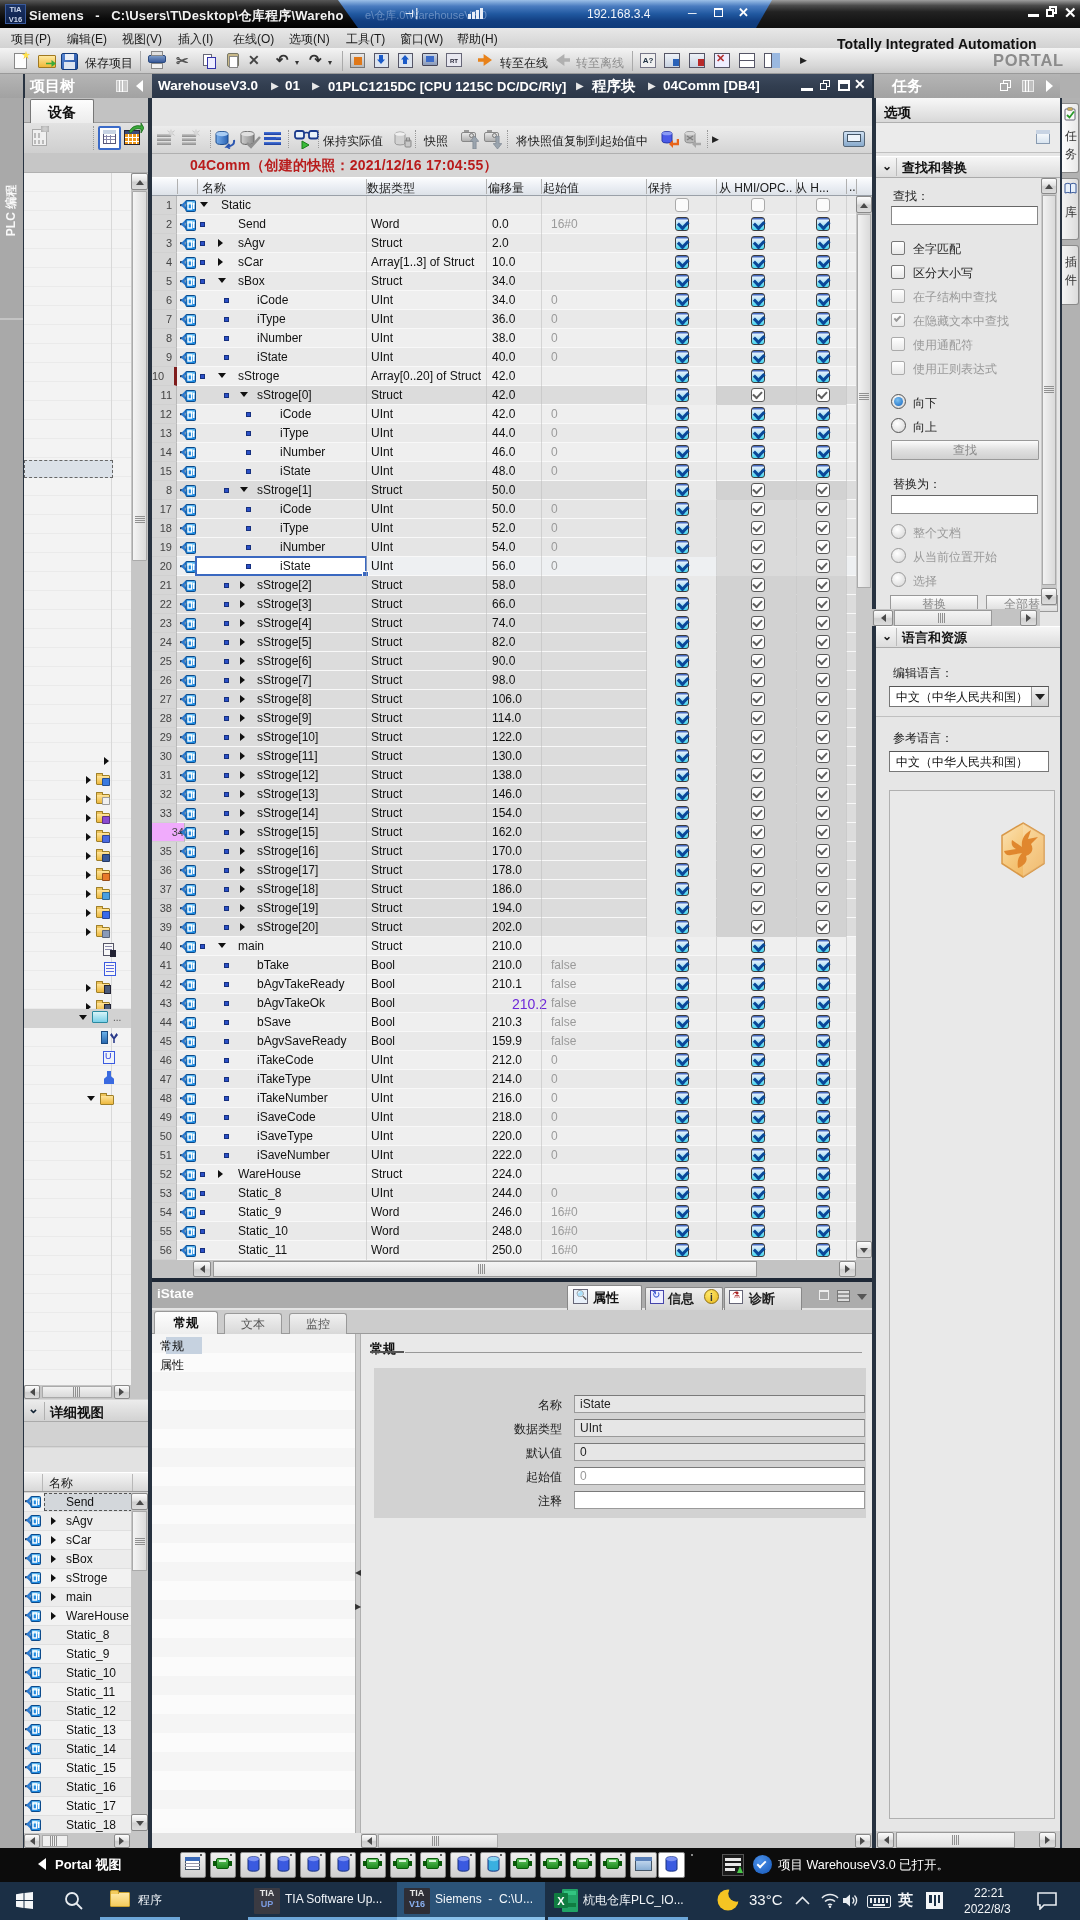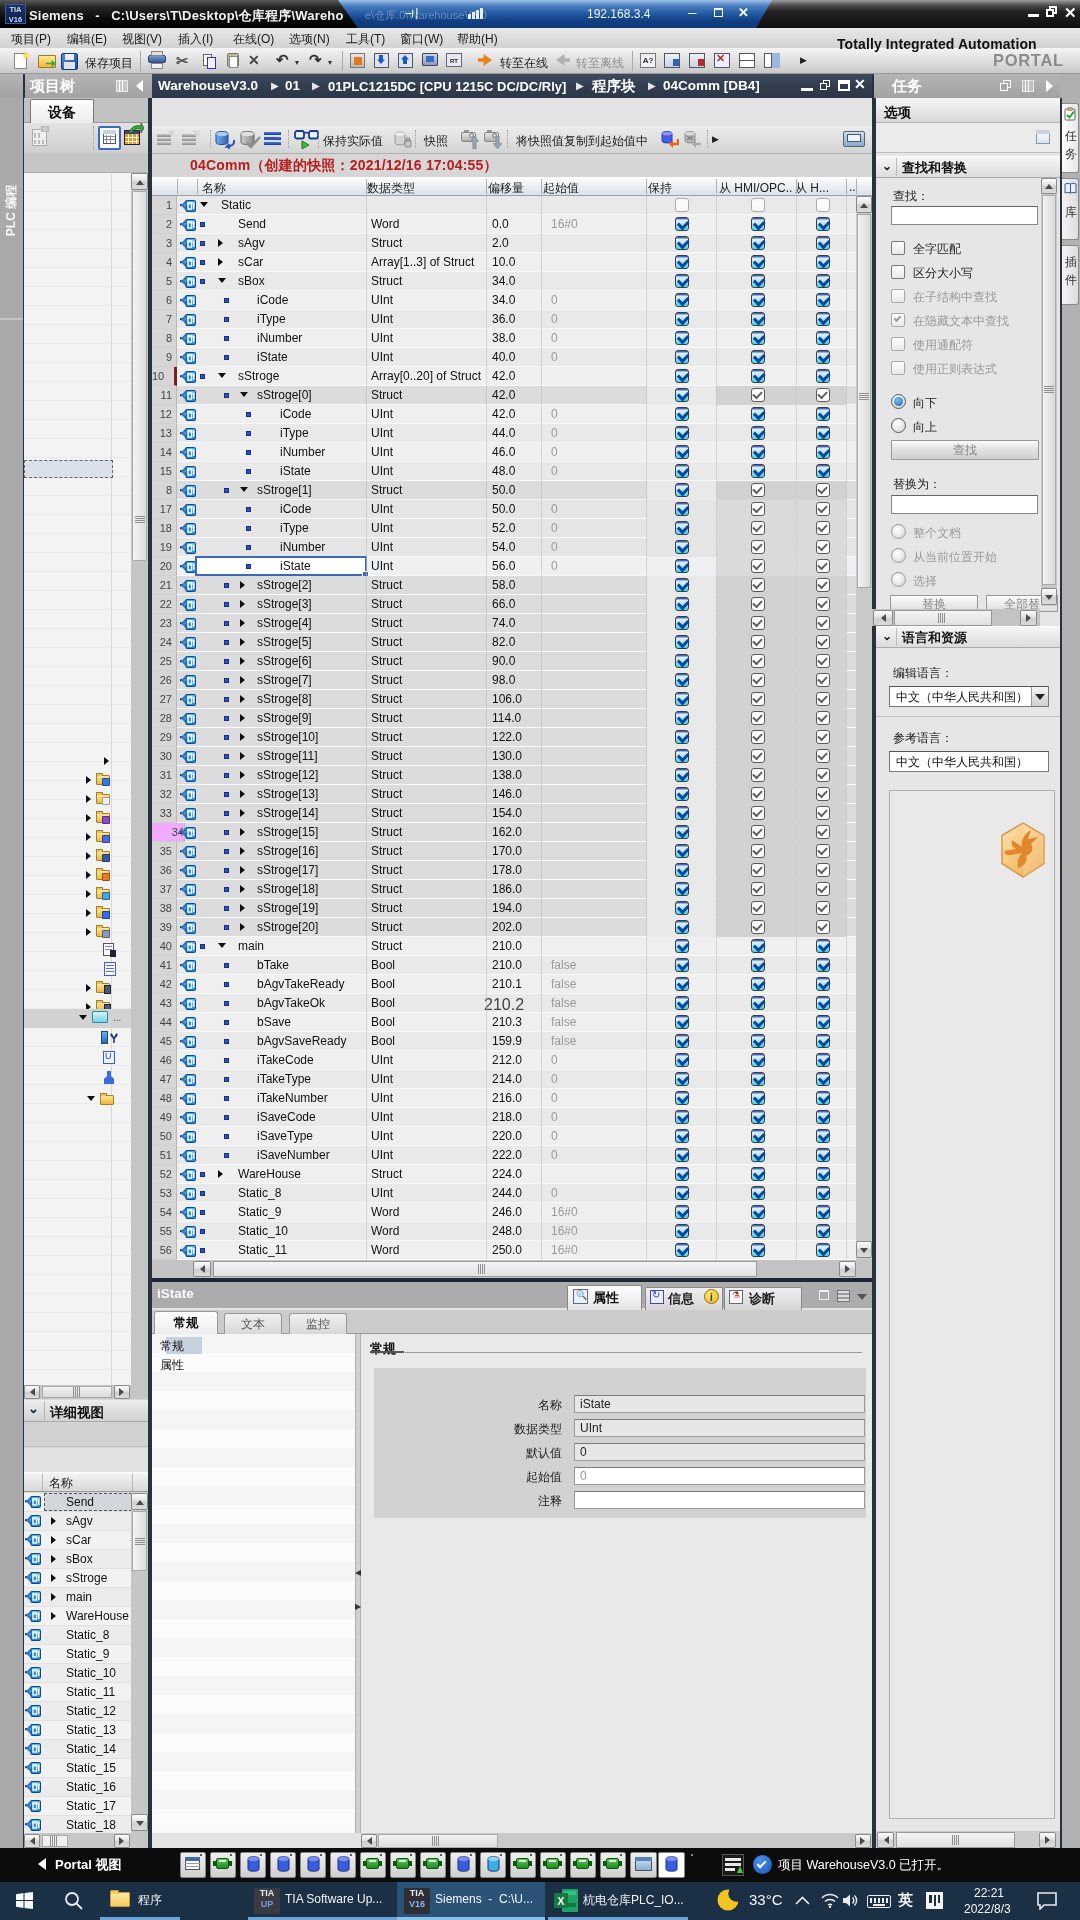--- a/index.html
+++ b/index.html
@@ -1461,21 +1461,21 @@
     <path d="M0 5.2 L4.5 5.2" stroke="#12335e" stroke-width="2"></path>
     <path d="M7 0.8 L2.5 5.2 L7 9.6" fill="none" stroke="#2a7ad0" stroke-width="2.2"></path>
     <rect x="6" y="0.5" width="9.5" height="11" rx="1" fill="#1e8ae0" stroke="#0c4a8a" stroke-width="1"></rect>
     <rect x="6.8" y="1.4" width="8" height="3.5" fill="#7ac8f4"></rect>
     <rect x="8" y="3" width="3.6" height="6" fill="none" stroke="#fff" stroke-width="1.4"></rect>
     <rect x="13" y="3" width="1.5" height="6" fill="#fff"></rect>
   </svg>
 <div class="abs" style="left:224px;top:1001px;width:5px;height:5px;background:#2b50c8;border:1px solid #16307e"></div>
 <div class="tx" style="left:257px;top:996px;font-size:12px;color:#111;">bAgvTakeOk</div>
 <div class="tx" style="left:371px;top:996px;font-size:12px;color:#111;">Bool</div>
-<div class="tx" style="left:484px;top:996px;font-size:16px;color:#404040;">210.2</div>
+<div class="tx" style="left:512px;top:996px;font-size:14px;color:#6d28d9;">210.2</div>
 <div class="tx" style="left:551px;top:996px;font-size:12px;color:#9a9a9a;">false</div>
 <div class="cb cb-b" style="left:675px;top:996px"></div>
 <div class="cb cb-b" style="left:751px;top:996px"></div>
 <div class="cb cb-b" style="left:816px;top:996px"></div>
 <div class="abs" style="left:152px;top:1013px;width:704px;height:19px;background:#efefef;border-bottom:1px solid #f8f8f8"></div>
 <div class="abs" style="left:152px;top:1013px;width:25px;height:19px;background:#d6d6d6;border-right:1px solid #b8b8b8;border-bottom:1px solid #d0d0d0;font-size:11px;color:#444;text-align:right;padding-right:4px;line-height:19px">44</div>
 <svg class="abs" style="left:180px;top:1017px" width="16" height="12" viewBox="0 0 16 12">
     <path d="M0 5.2 L4.5 5.2" stroke="#12335e" stroke-width="2"></path>
     <path d="M7 0.8 L2.5 5.2 L7 9.6" fill="none" stroke="#2a7ad0" stroke-width="2.2"></path>
     <rect x="6" y="0.5" width="9.5" height="11" rx="1" fill="#1e8ae0" stroke="#0c4a8a" stroke-width="1"></rect>

